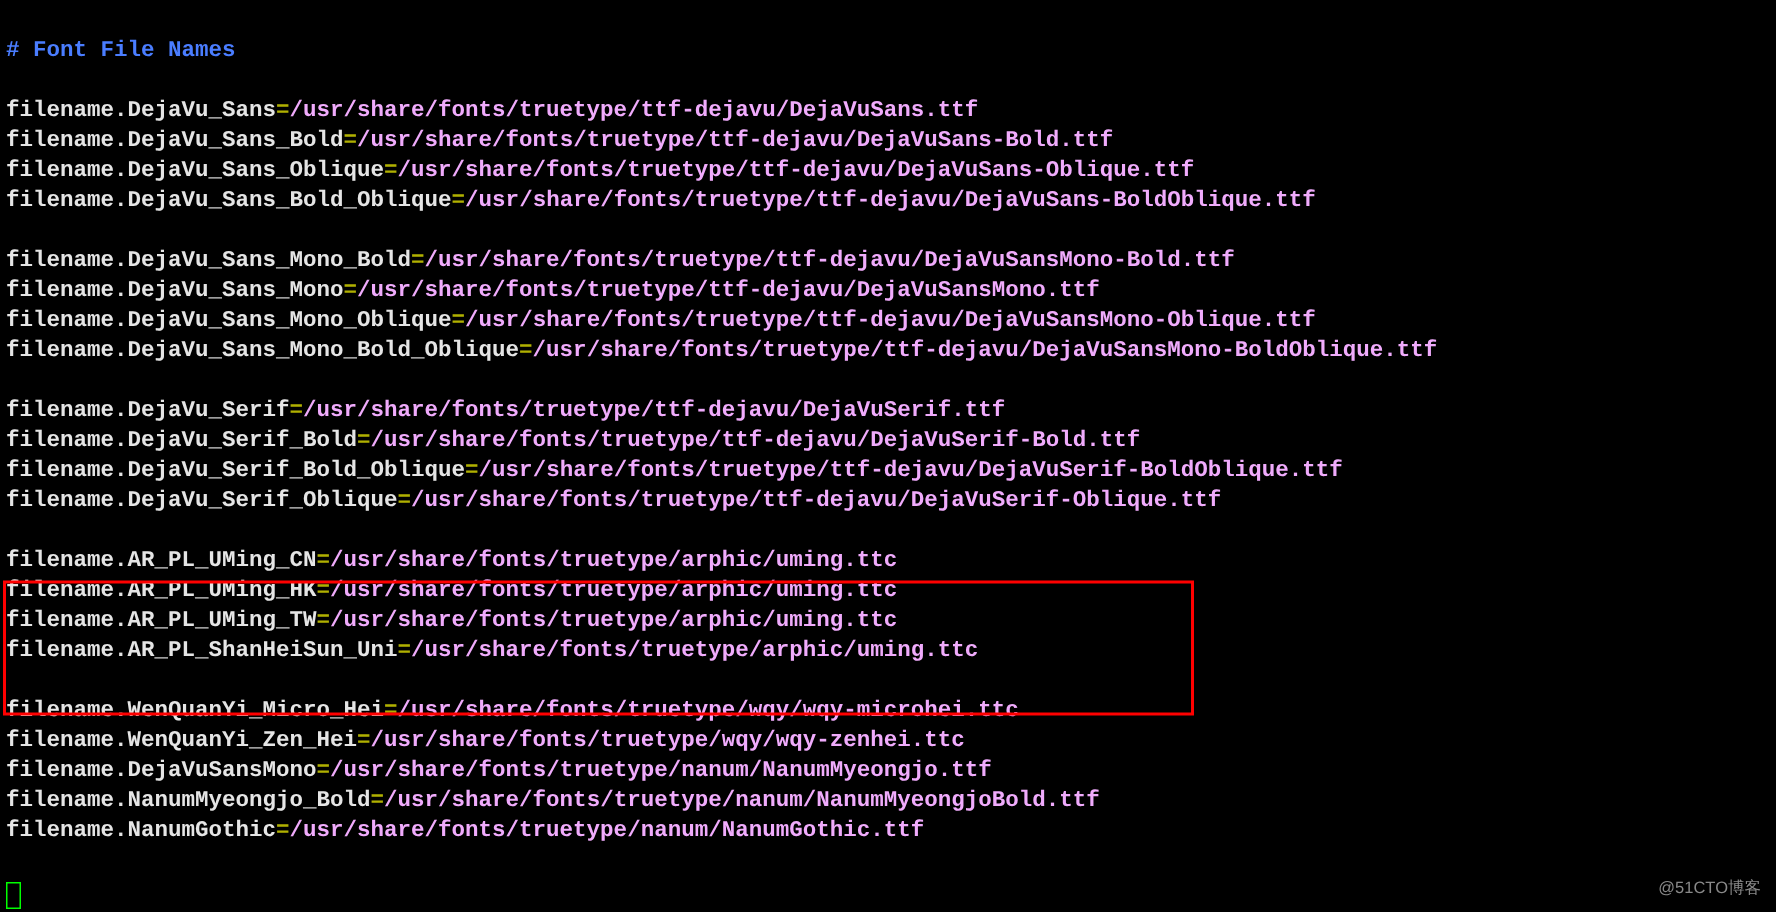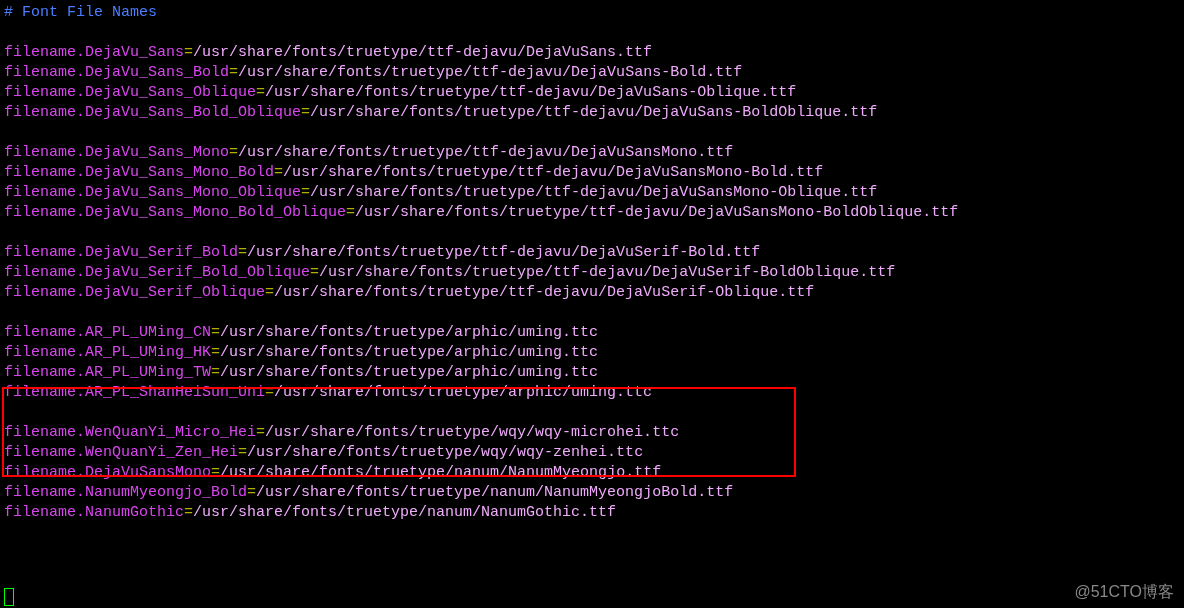--- a/index.html
+++ b/index.html
@@ -8,73 +8,75 @@
     background: #000000;
     font-family: "Courier New", monospace;
     font-size: 15px;
     line-height: 20px;
     width: 1184px;
     height: 608px;
     overflow: hidden;
     position: relative;
   }
   .terminal {
-    padding: 3px 0 0 4px;
+    padding: 24px 0 0 4px;
     position: relative;
+    font-weight: bold;
   }
   .line {
     white-space: pre;
     height: 20px;
   }
   .blank { height: 20px; }
   .comment { color: #4a7dff; }
-  .key { color: #d946ef; text-align: center; }
+  .key { color: #e5e5e5; text-align: center; }
   .eq { color: #b0b000; }
   .path { color: #f0abfc; }
   .highlight-box {
     position: absolute;
     border: 2px solid #ff0000;
     pointer-events: none;
   }
   .cursor {
     position: absolute;
     width: 10px;
     height: 18px;
     border: 1px solid #00ff00;
     box-sizing: border-box;
   }
   .watermark {
     position: absolute;
     right: 10px;
     bottom: 6px;
     color: #888;
-    font-size: 16px;
+    font-size: 11px;
     font-family: sans-serif;
   }
 </style>
 </head>
 <body>
 
 <div class="terminal">
 
   <div class="line"><span class="comment"># Font File Names</span></div>
   <div class="blank"></div>
 
   <div class="line"><span class="key">filename.DejaVu_Sans</span><span class="eq">=</span><span class="path">/usr/share/fonts/truetype/ttf-dejavu/DejaVuSans.ttf</span></div>
   <div class="line"><span class="key">filename.DejaVu_Sans_Bold</span><span class="eq">=</span><span class="path">/usr/share/fonts/truetype/ttf-dejavu/DejaVuSans-Bold.ttf</span></div>
   <div class="line"><span class="key">filename.DejaVu_Sans_Oblique</span><span class="eq">=</span><span class="path">/usr/share/fonts/truetype/ttf-dejavu/DejaVuSans-Oblique.ttf</span></div>
   <div class="line"><span class="key">filename.DejaVu_Sans_Bold_Oblique</span><span class="eq">=</span><span class="path">/usr/share/fonts/truetype/ttf-dejavu/DejaVuSans-BoldOblique.ttf</span></div>
   <div class="blank"></div>
 
+  <div class="line"><span class="key">filename.DejaVu_Sans_Mono_Bold</span><span class="eq">=</span><span class="path">/usr/share/fonts/truetype/ttf-dejavu/DejaVuSansMono-Bold.ttf</span></div>
   <div class="line"><span class="key">filename.DejaVu_Sans_Mono</span><span class="eq">=</span><span class="path">/usr/share/fonts/truetype/ttf-dejavu/DejaVuSansMono.ttf</span></div>
-  <div class="line"><span class="key">filename.DejaVu_Sans_Mono_Bold</span><span class="eq">=</span><span class="path">/usr/share/fonts/truetype/ttf-dejavu/DejaVuSansMono-Bold.ttf</span></div>
   <div class="line"><span class="key">filename.DejaVu_Sans_Mono_Oblique</span><span class="eq">=</span><span class="path">/usr/share/fonts/truetype/ttf-dejavu/DejaVuSansMono-Oblique.ttf</span></div>
   <div class="line"><span class="key">filename.DejaVu_Sans_Mono_Bold_Oblique</span><span class="eq">=</span><span class="path">/usr/share/fonts/truetype/ttf-dejavu/DejaVuSansMono-BoldOblique.ttf</span></div>
   <div class="blank"></div>
 
+  <div class="line"><span class="key">filename.DejaVu_Serif</span><span class="eq">=</span><span class="path">/usr/share/fonts/truetype/ttf-dejavu/DejaVuSerif.ttf</span></div>
   <div class="line"><span class="key">filename.DejaVu_Serif_Bold</span><span class="eq">=</span><span class="path">/usr/share/fonts/truetype/ttf-dejavu/DejaVuSerif-Bold.ttf</span></div>
   <div class="line"><span class="key">filename.DejaVu_Serif_Bold_Oblique</span><span class="eq">=</span><span class="path">/usr/share/fonts/truetype/ttf-dejavu/DejaVuSerif-BoldOblique.ttf</span></div>
   <div class="line"><span class="key">filename.DejaVu_Serif_Oblique</span><span class="eq">=</span><span class="path">/usr/share/fonts/truetype/ttf-dejavu/DejaVuSerif-Oblique.ttf</span></div>
   <div class="blank"></div>
 
   <div class="line"><span class="key">filename.AR_PL_UMing_CN</span><span class="eq">=</span><span class="path">/usr/share/fonts/truetype/arphic/uming.ttc</span></div>
   <div class="line"><span class="key">filename.AR_PL_UMing_HK</span><span class="eq">=</span><span class="path">/usr/share/fonts/truetype/arphic/uming.ttc</span></div>
   <div class="line"><span class="key">filename.AR_PL_UMing_TW</span><span class="eq">=</span><span class="path">/usr/share/fonts/truetype/arphic/uming.ttc</span></div>
   <div class="line"><span class="key">filename.AR_PL_ShanHeiSun_Uni</span><span class="eq">=</span><span class="path">/usr/share/fonts/truetype/arphic/uming.ttc</span></div>
   <div class="blank"></div>

